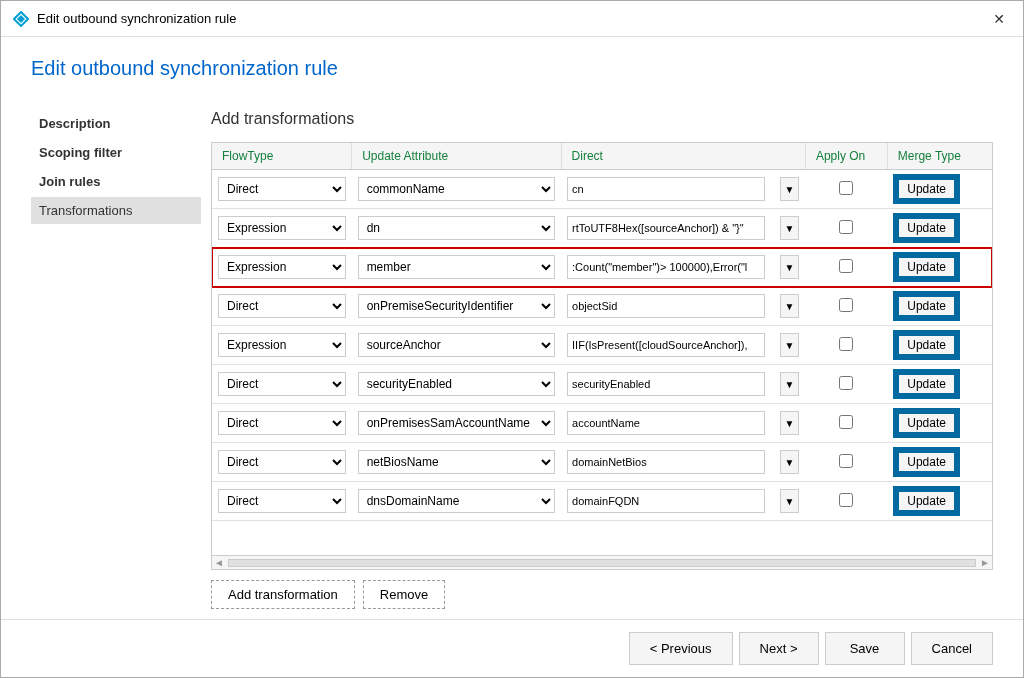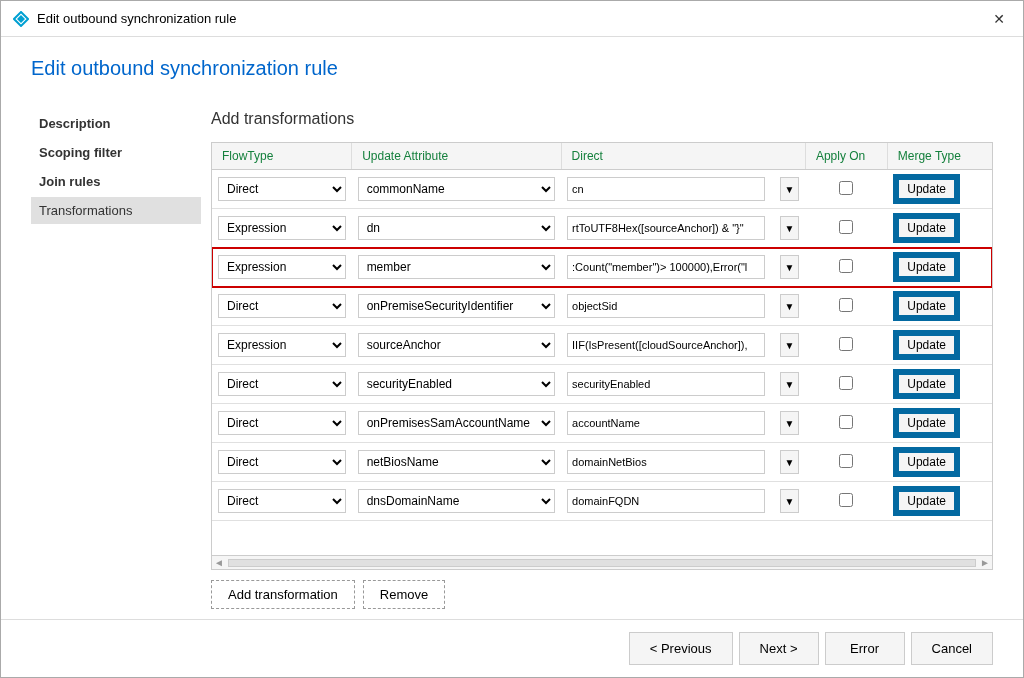--- a/index.html
+++ b/index.html
@@ -370,17 +370,17 @@
         <div class="actions-row">
           <button class="action-btn">Add transformation</button>
           <button class="action-btn">Remove</button>
         </div>
       </div>
     </div>
 
     <div class="bottom-bar">
       <button class="bottom-btn">&lt; Previous</button>
       <button class="bottom-btn">Next &gt;</button>
-      <button class="bottom-btn">Error</button>
+      <button class="bottom-btn">Save</button>
       <button class="bottom-btn">Cancel</button>
     </div>
   </div>
 </div>
 
 </body></html>

